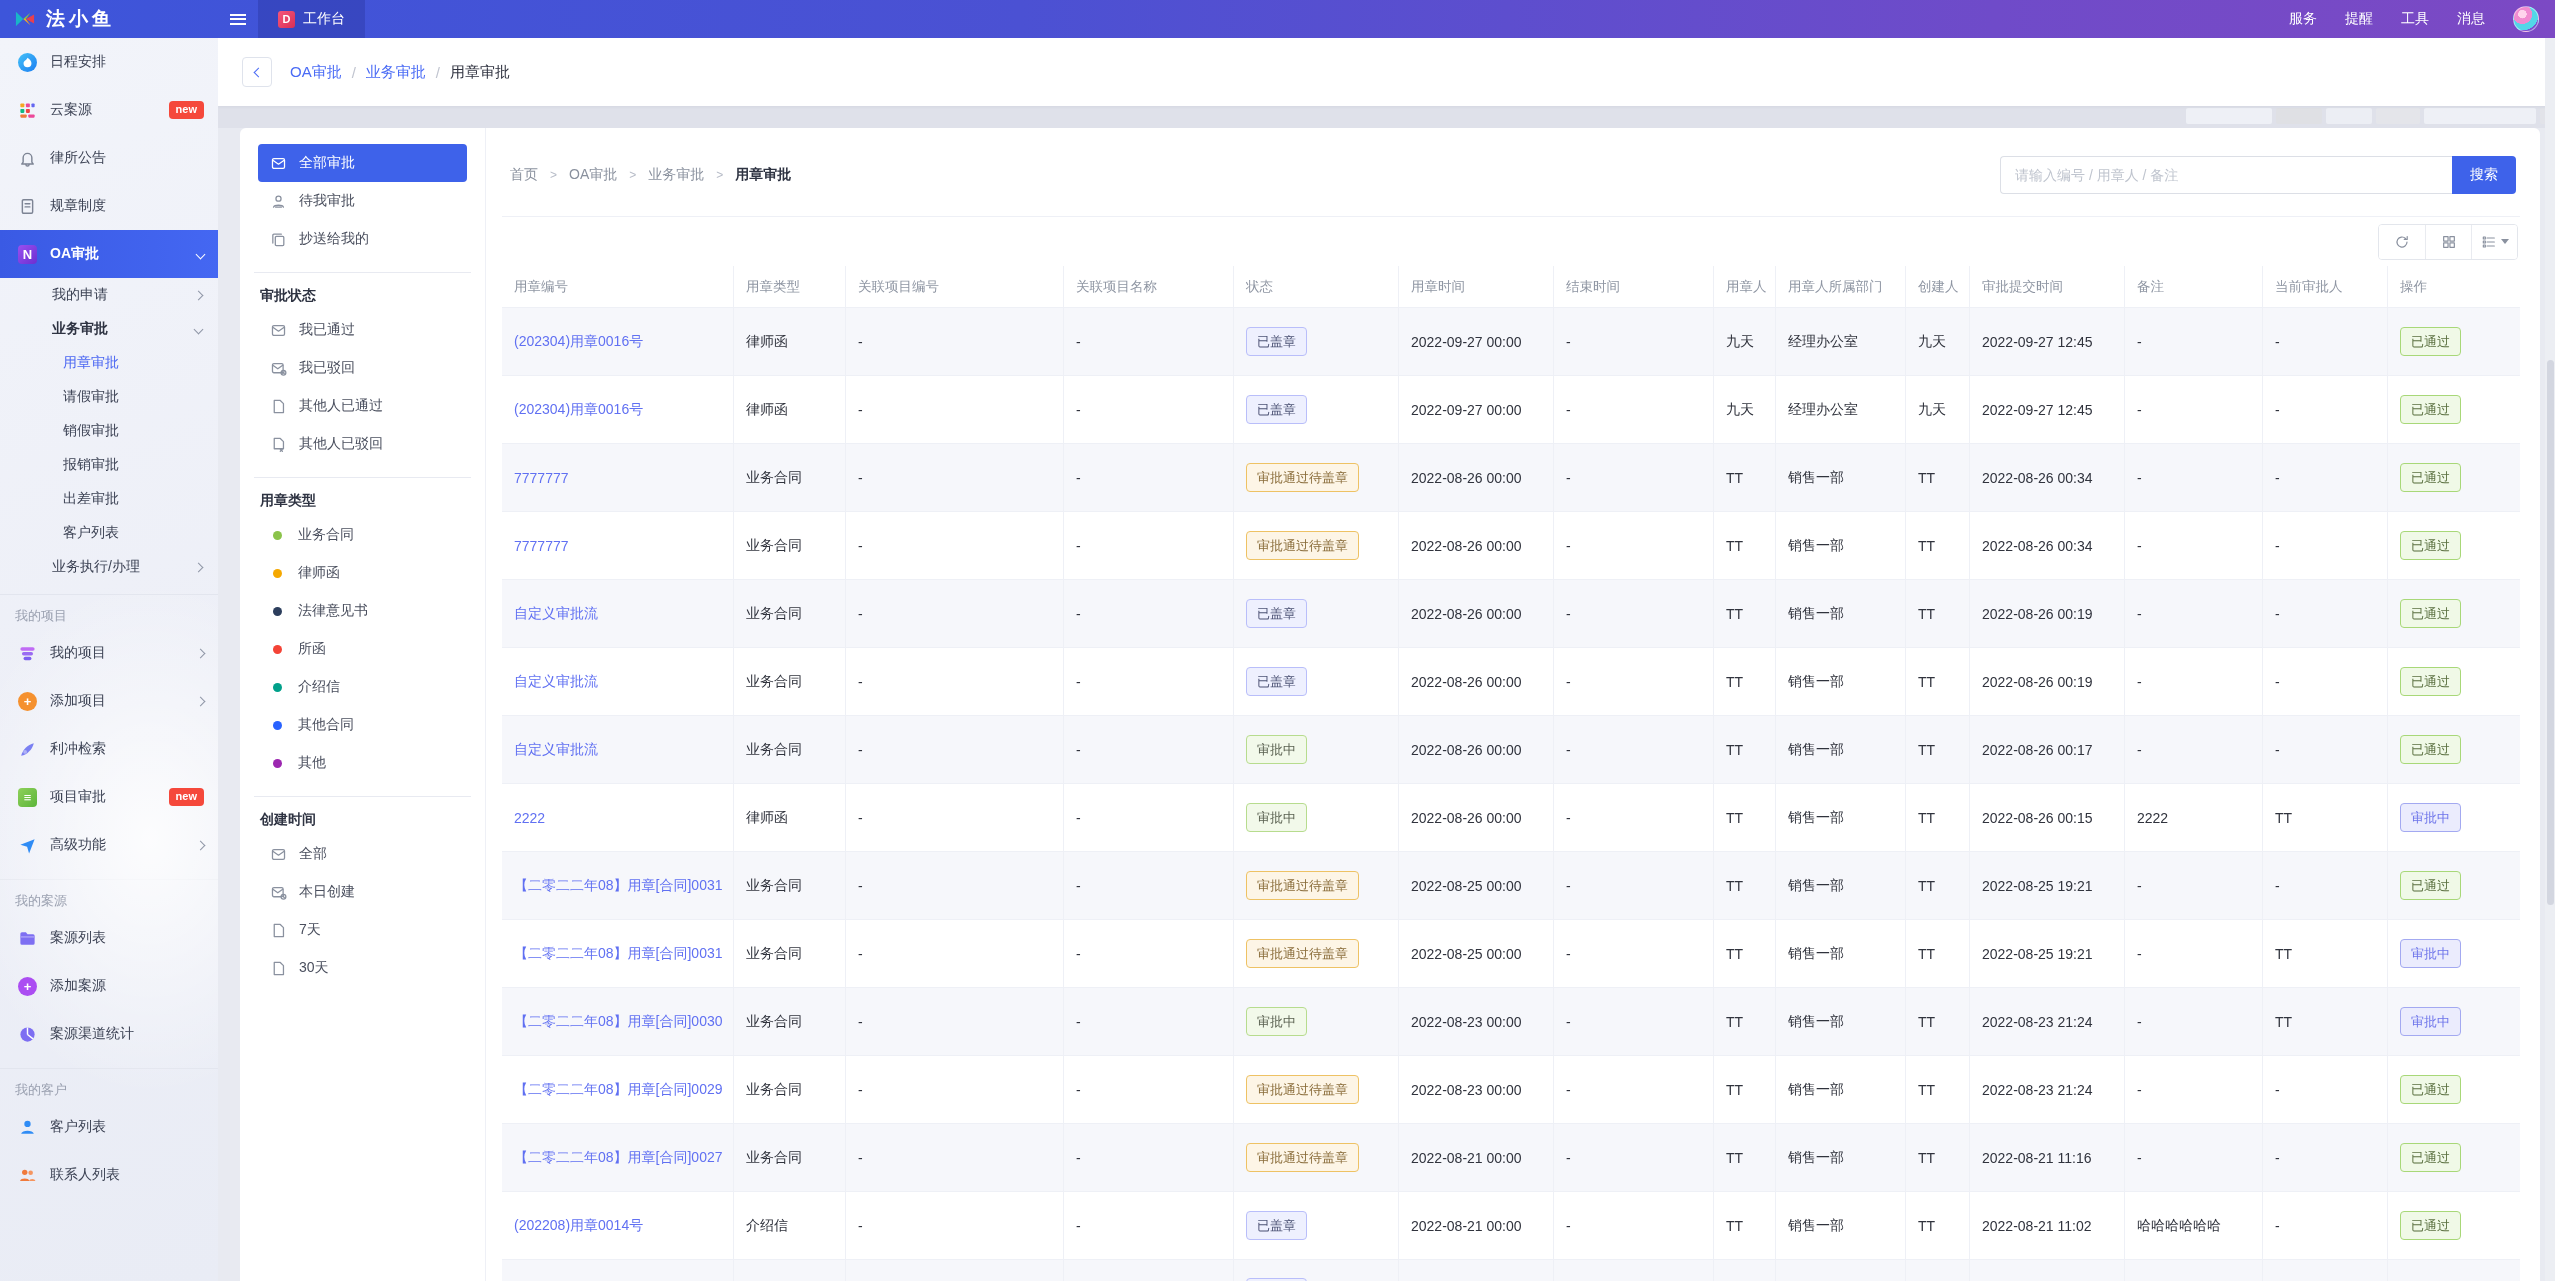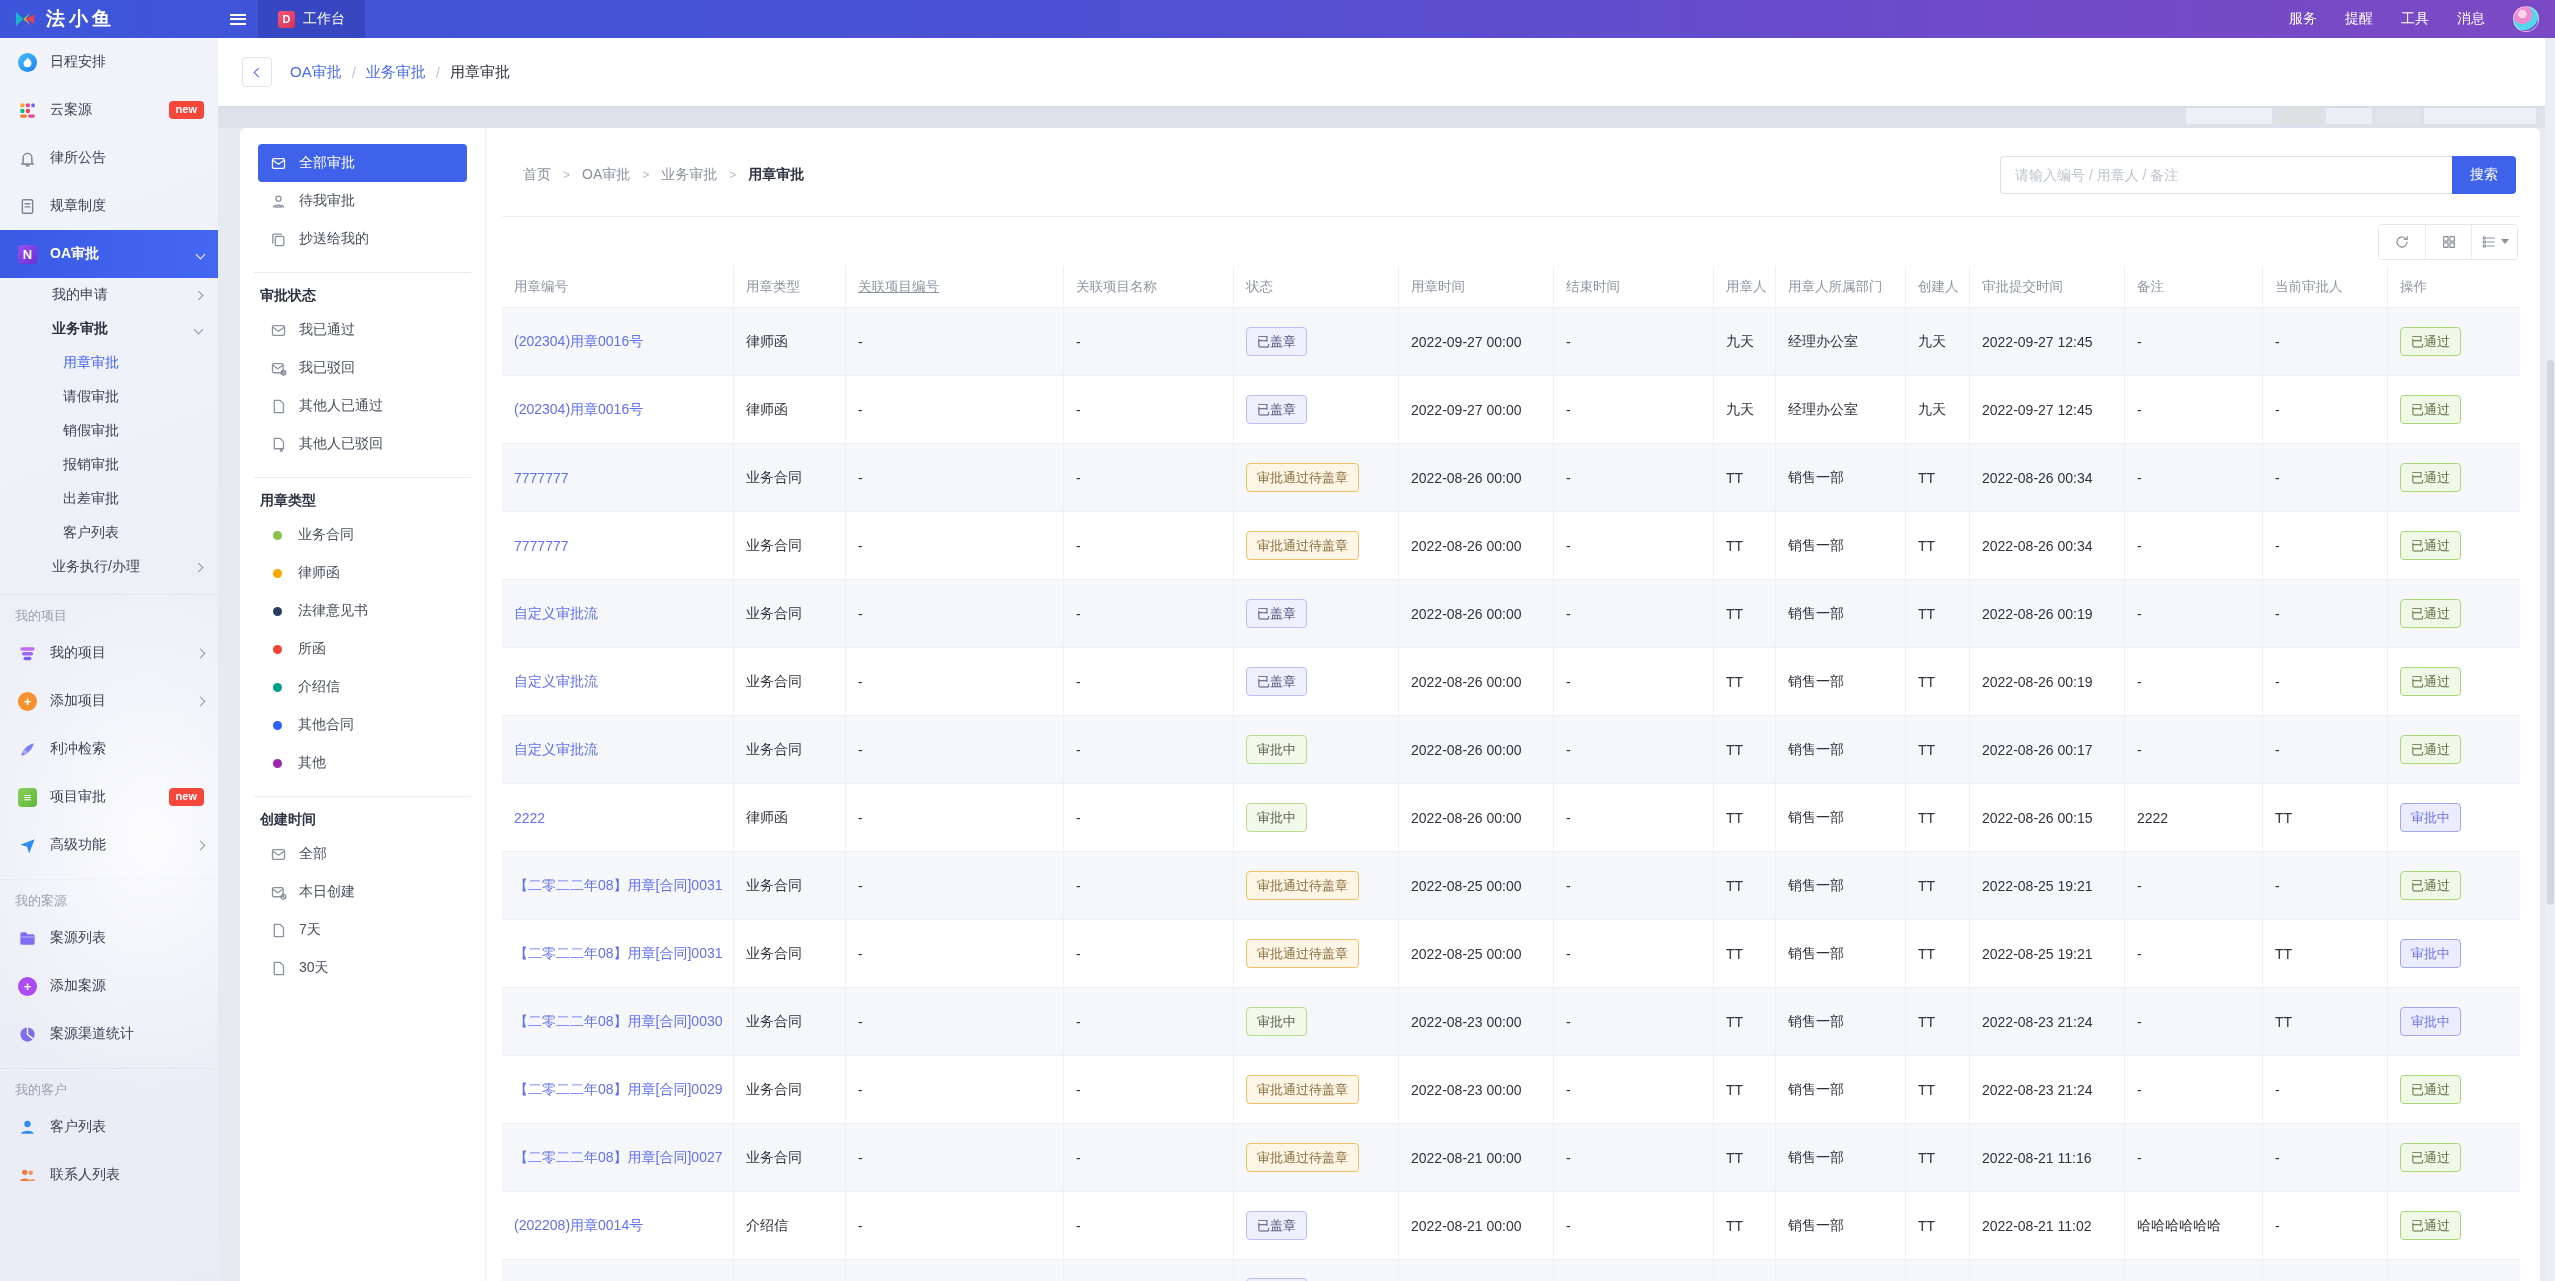--- a/index.html
+++ b/index.html
@@ -76,21 +76,21 @@
     color:#4a4f5e; cursor:pointer; font-size:14px;}
   .f-item.active { background:#3e62ea; color:#fff; }
   .f-item svg { flex:0 0 auto; }
   .f-sec-title { font-weight:bold; color:#2e3342; font-size:14px; margin:14px 0 6px 2px; }
   .f-divider { height:1px; background:#e8eaf1; margin:14px -4px 8px -4px; }
   .dot { width:9px; height:9px; border-radius:50%; flex:0 0 auto; margin:0 4px 0 3px;}
 
   
   .tarea { flex:1; padding:0 20px 0 16px; display:flex; flex-direction:column; min-width:0;}
   .ta-top { height:94px; display:flex; align-items:center; justify-content:space-between; border-bottom:1px solid #eef0f6; padding:6px 4px 0 8px;}
-  .crumb-in { display:flex; align-items:center; gap:12px; font-size:14px; color:#8a919e;margin-left:13px;}
+  .crumb-in { display:flex; align-items:center; gap:12px; font-size:14px; color:#8a919e;}
   .crumb-in .sep{ font-size:12px; color:#b6bbc7;}
   .crumb-in .cur{ color:#2e3342; font-weight:bold;}
   .search-wrap { display:flex; align-items:center; }
   .search-input { width:452px; height:38px; border:1px solid #dcdfe6; border-right:none; border-radius:4px 0 0 4px;
     padding:0 14px; font-size:14px; color:#303340; outline:none; background:#fff;}
   .search-input::placeholder { color:#bfc4ce; }
   .search-btn { height:38px; padding:0 18px; background:#3e62ea; color:#fff; border:none; border-radius:0 4px 4px 0;
     font-size:14px; cursor:pointer;}
   .ta-tools { height:52px; display:flex; align-items:center; justify-content:flex-end; padding-right:2px;}
   .tool-group { display:flex; border:1px solid #e3e6ec; border-radius:4px; overflow:hidden;}
@@ -499,21 +499,21 @@
               <rect x="3.5" y="16.5" width="3" height="3"></rect>
             </svg>
             <span class="caret"></span>
           </div>
         </div>
     </div>
     <div class="tbl" id="table-root">
         <div class="thead">
           <div class="cell" style="width: 232px; flex: 0 0 232px;">用章编号</div>
           <div class="cell" style="width: 112px; flex: 0 0 112px;">用章类型</div>
-          <div class="cell" style="width: 218px; flex: 0 0 218px; text-decoration: underline;">关联项目编号</div>
+          <div class="cell" style="width: 218px; flex: 0 0 218px;">关联项目编号</div>
           <div class="cell" style="width: 170px; flex: 0 0 170px;">关联项目名称</div>
           <div class="cell" style="width: 165px; flex: 0 0 165px;">状态</div>
           <div class="cell" style="width: 155px; flex: 0 0 155px;">用章时间</div>
           <div class="cell" style="width: 160px; flex: 0 0 160px;">结束时间</div>
           <div class="cell" style="width: 62px; flex: 0 0 62px;">用章人</div>
           <div class="cell" style="width: 130px; flex: 0 0 130px; text-align: right;">用章人所属部门</div>
           <div class="cell" style="width: 64px; flex: 0 0 64px;">创建人</div>
           <div class="cell" style="width: 155px; flex: 0 0 155px;">审批提交时间</div>
           <div class="cell" style="width: 138px; flex: 0 0 138px;">备注</div>
           <div class="cell" style="width: 125px; flex: 0 0 125px;">当前审批人</div>

